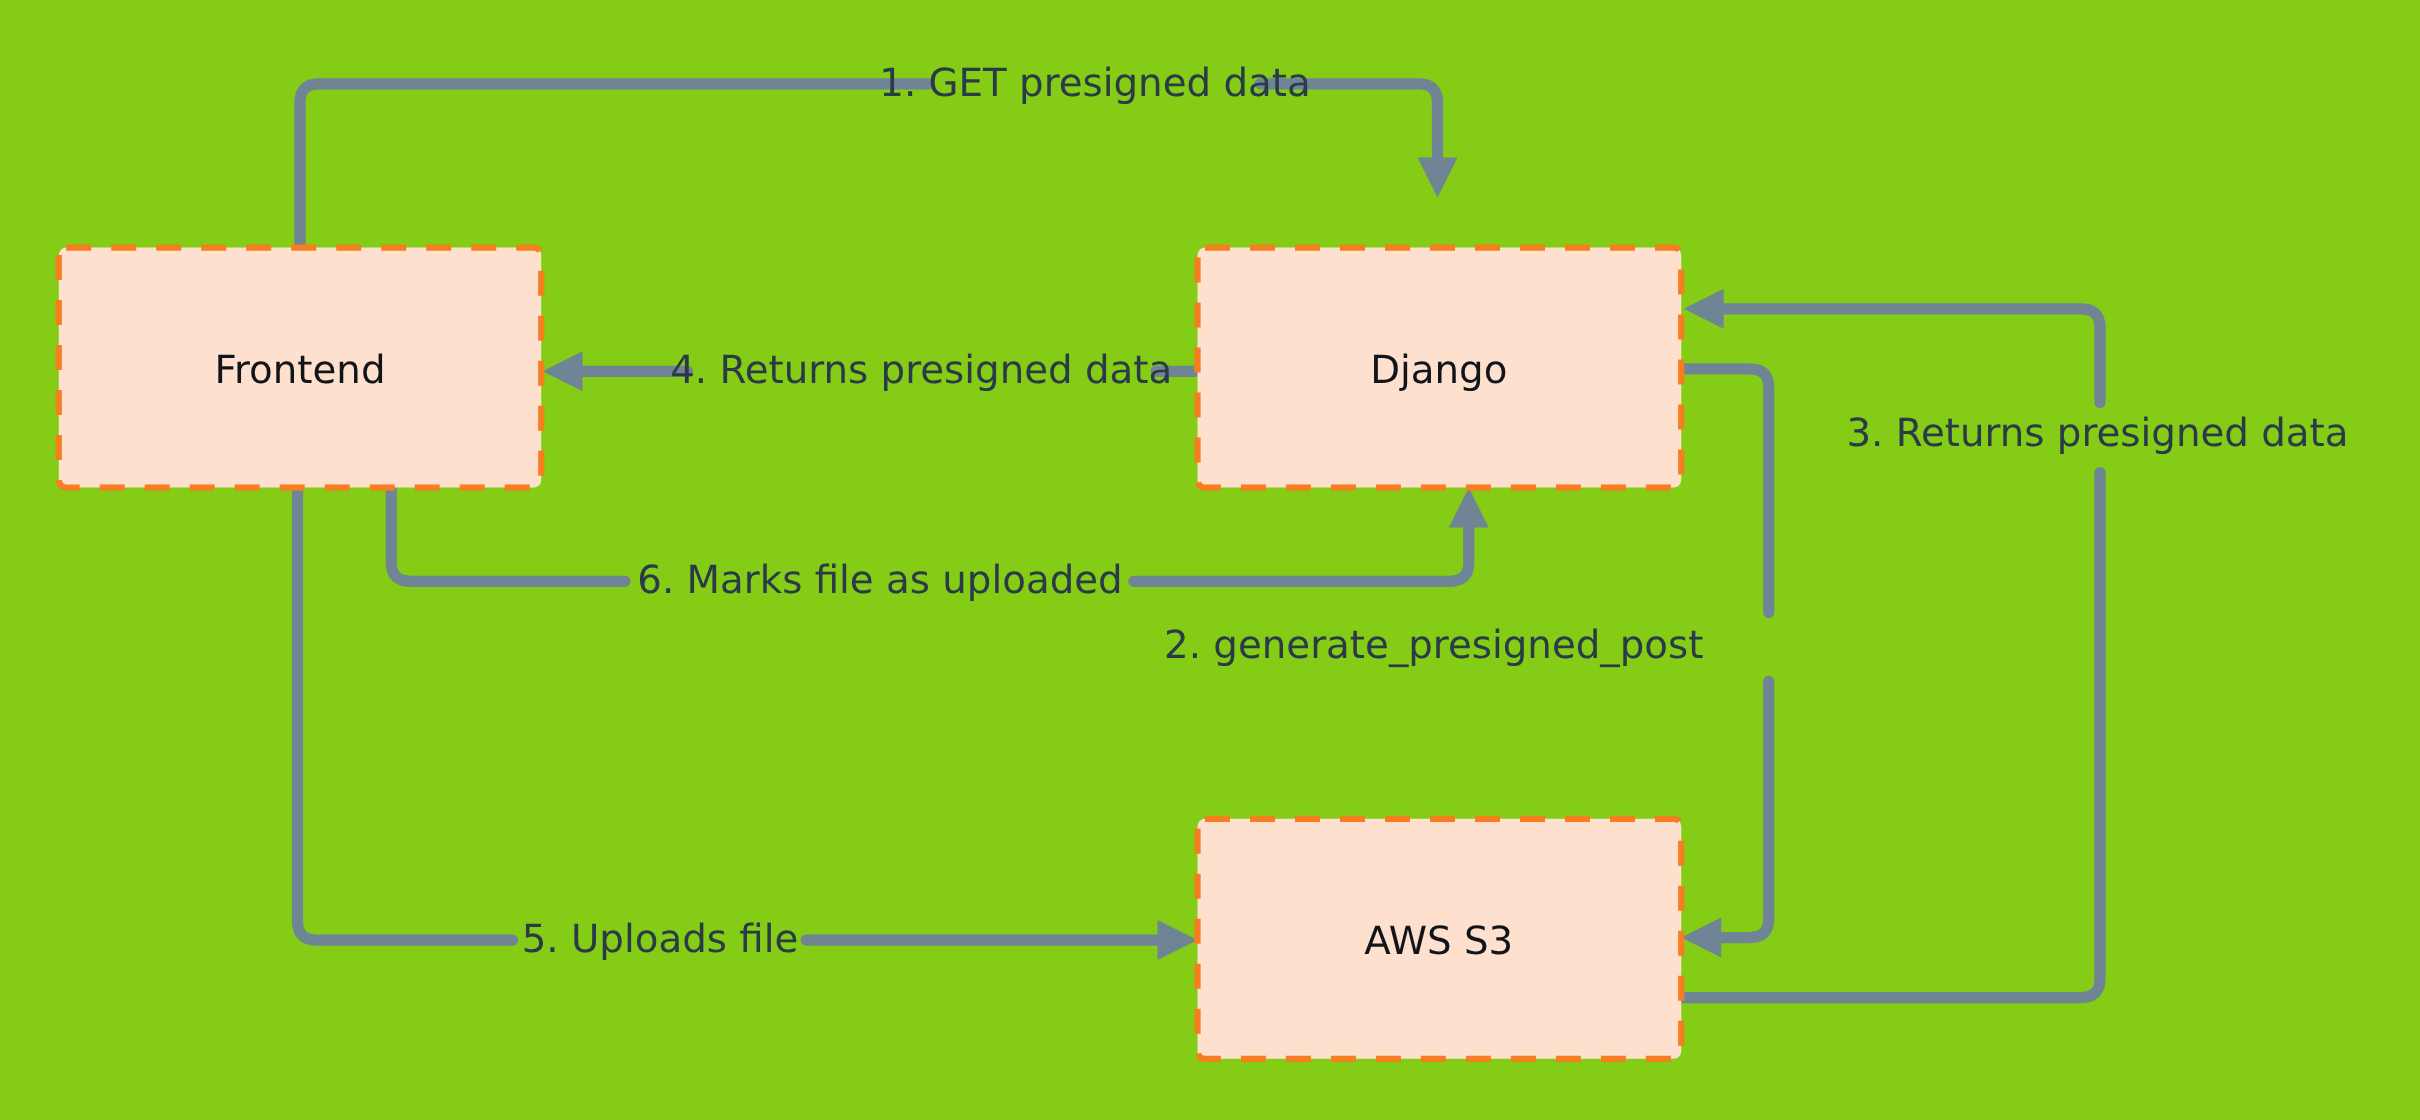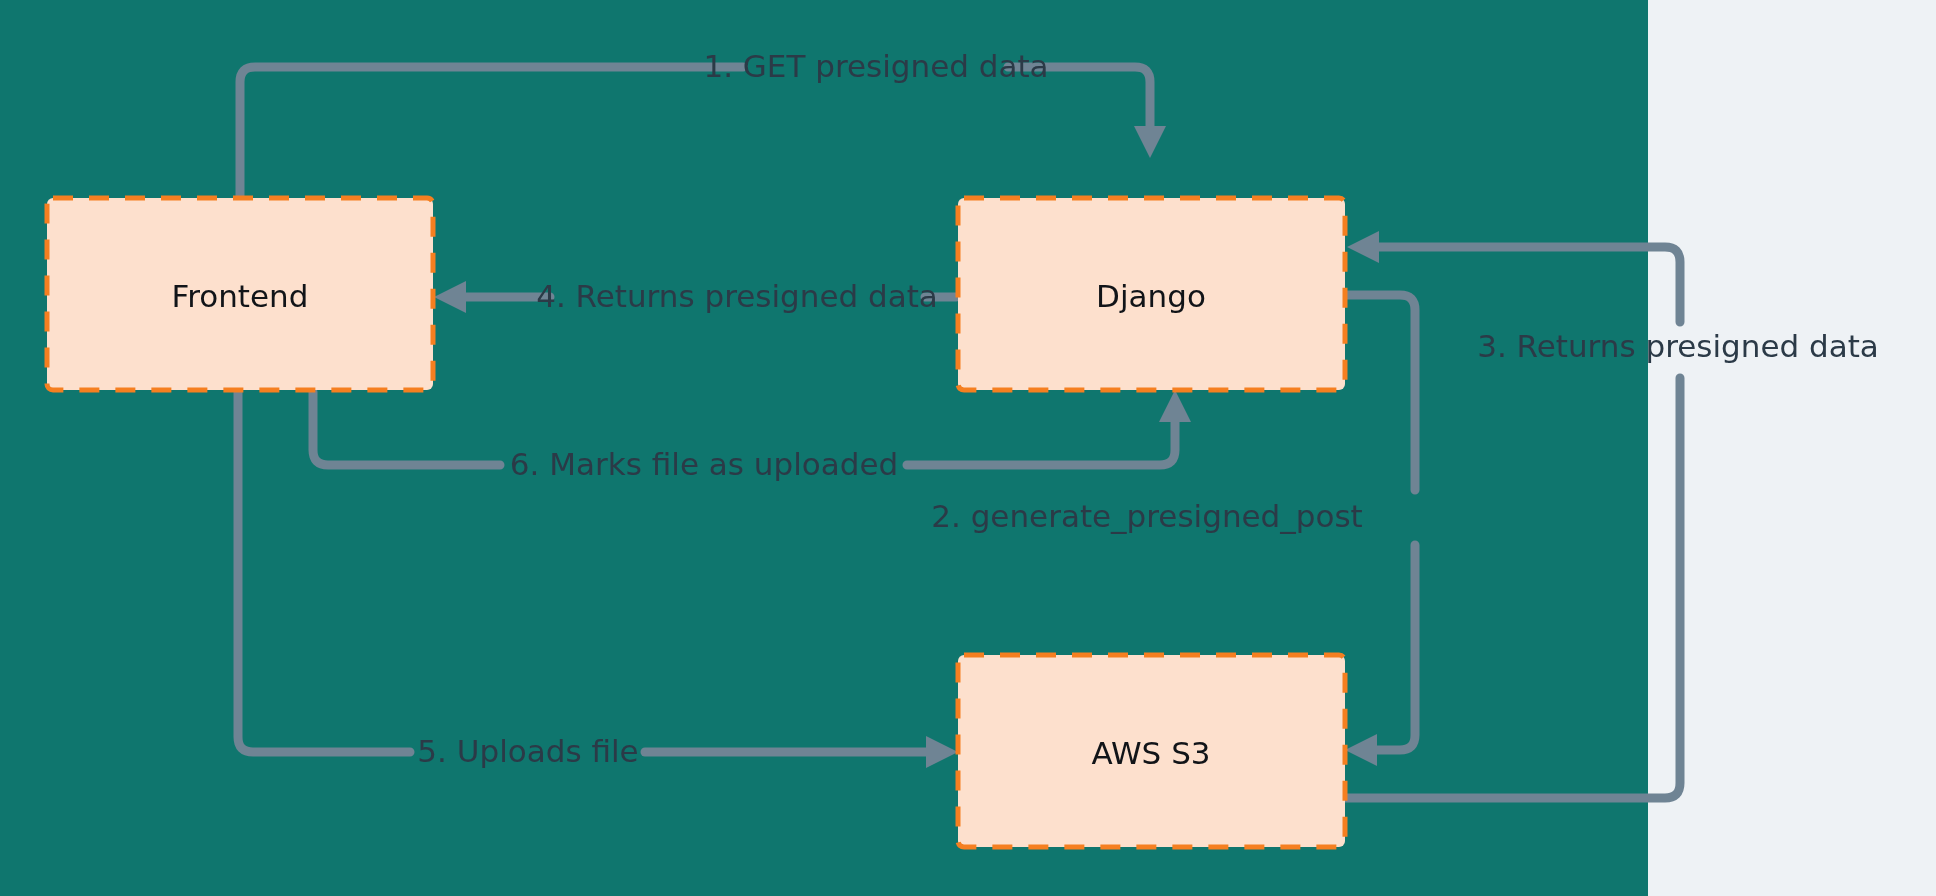--- a/index.html
+++ b/index.html
@@ -8,23 +8,23 @@
     background: #eef2f5;
   }
   body {
     width: 1936px;
     height: 896px;
     font-family: "DejaVu Sans", sans-serif;
     overflow: hidden;
   }
   #diagram-root {
     position: relative;
-    width: 1648px;
+    width: 1936px;
     height: 896px;
-    background: #0f766e;
+    background: #84cc16;
   }
   svg#flow {
     position: absolute;
     top: 0;
     left: 0;
     width: 1936px;
     height: 896px;
     display: block;
   }
   .node-rect {

